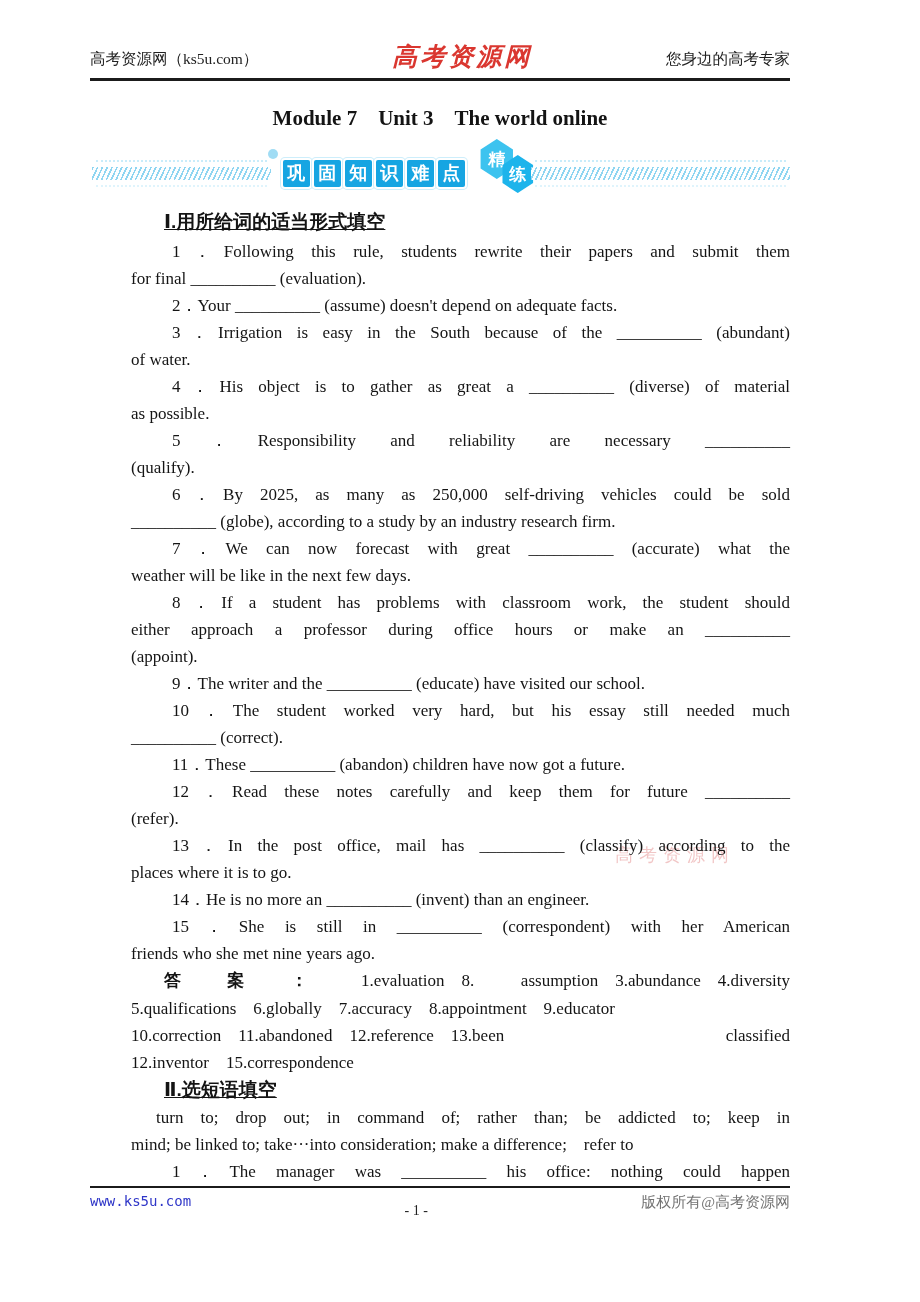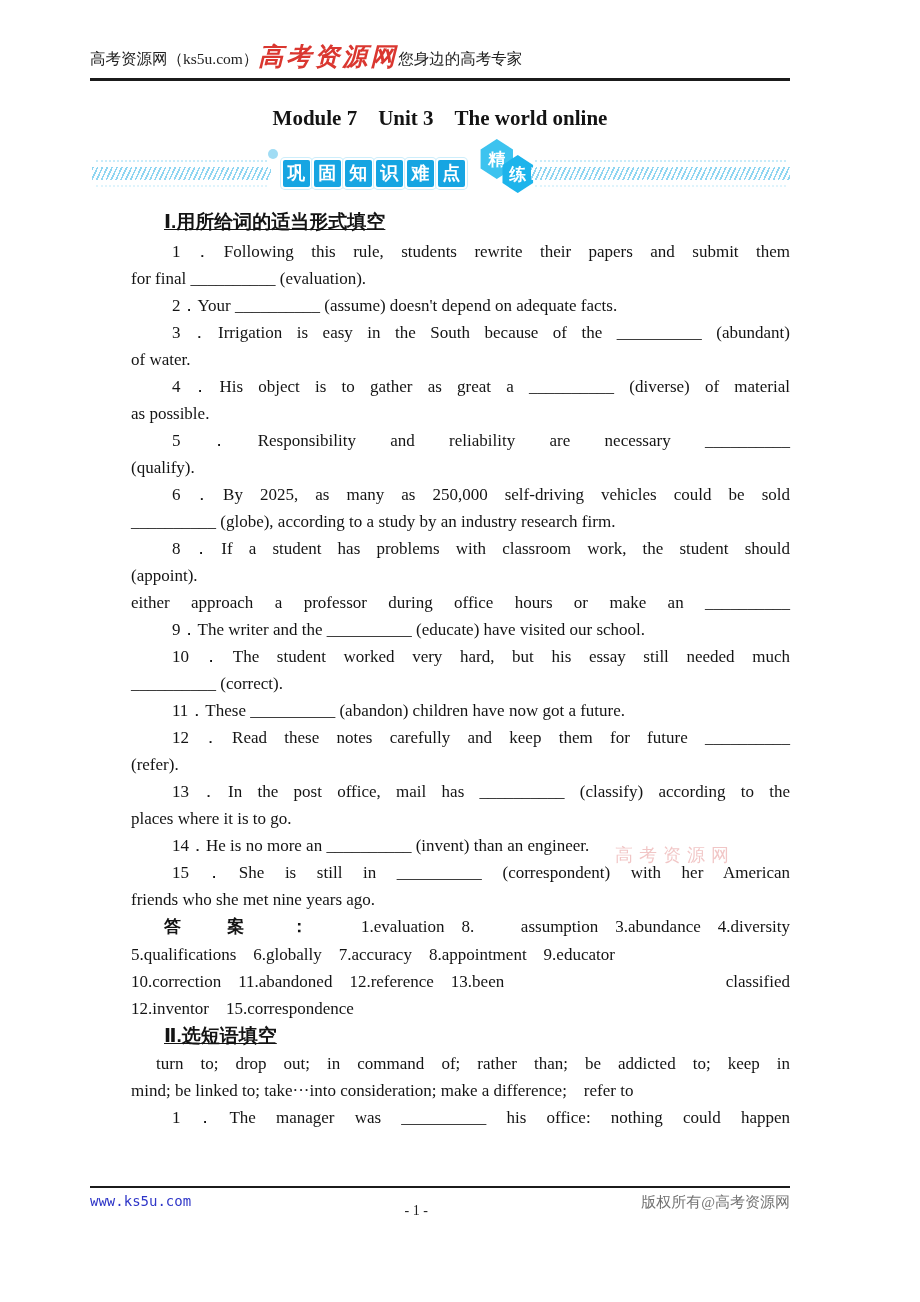--- a/index.html
+++ b/index.html
@@ -1,21 +1,21 @@
 <!DOCTYPE html>
 <html><head>
 <meta charset="utf-8">
 <style>
   html,body{margin:0;padding:0;background:#ffffff;}
   .page{position:relative;width:920px;height:1302px;background:#ffffff;overflow:hidden;
         font-family:"Liberation Serif","DejaVu Serif",serif;color:#141414;}
 
   
   .header{position:absolute;left:90px;top:40px;width:700px;display:flex;
-          align-items:flex-end;padding-bottom:8px;
+          justify-content:space-between;align-items:flex-end;padding-bottom:8px;
           border-bottom:3px solid #1b1b1b;}
   .hdr-side{font-size:15.5px;color:#222;white-space:nowrap;}
   .hdr-logo{font-family:"DejaVu Serif","Liberation Serif",serif;font-weight:bold;
             font-style:italic;font-size:25px;color:#da3730;letter-spacing:3px;
             margin-bottom:-3px;white-space:nowrap;}
 
   
   .doc-title{position:absolute;left:90px;top:106px;width:700px;text-align:center;
              font-weight:bold;font-size:21px;white-space:pre;}
 
@@ -123,23 +123,27 @@
     </p>
     <p class="para">
       <span class="ln j ind">5．Responsibility and reliability are necessary __________</span>
       <span class="ln">(qualify).</span>
     </p>
     <p class="para">
       <span class="ln j ind">6．By 2025, as many as 250,000 self-driving vehicles could be sold</span>
       <span class="ln">__________ (globe), according to a study by an industry research firm.</span>
     </p>
     <p class="para">
+      <span class="ln j ind">7．We can now forecast with great __________ (accurate) what the</span>
+      <span class="ln">weather will be like in the next few days.</span>
+    </p>
+    <p class="para">
       <span class="ln j ind">8．If a student has problems with classroom work, the student should</span>
+      <span class="ln j">either approach a professor during office hours or make an __________</span>
       <span class="ln">(appoint).</span>
-      <span class="ln j">either approach a professor during office hours or make an __________</span>
     </p>
     <p class="para">
       <span class="ln ind">9．The writer and the __________ (educate) have visited our school.</span>
     </p>
     <p class="para">
       <span class="ln j ind">10．The student worked very hard, but his essay still needed much</span>
       <span class="ln">__________ (correct).</span>
     </p>
     <p class="para">
       <span class="ln ind">11．These __________ (abandon) children have now got a future.</span>

